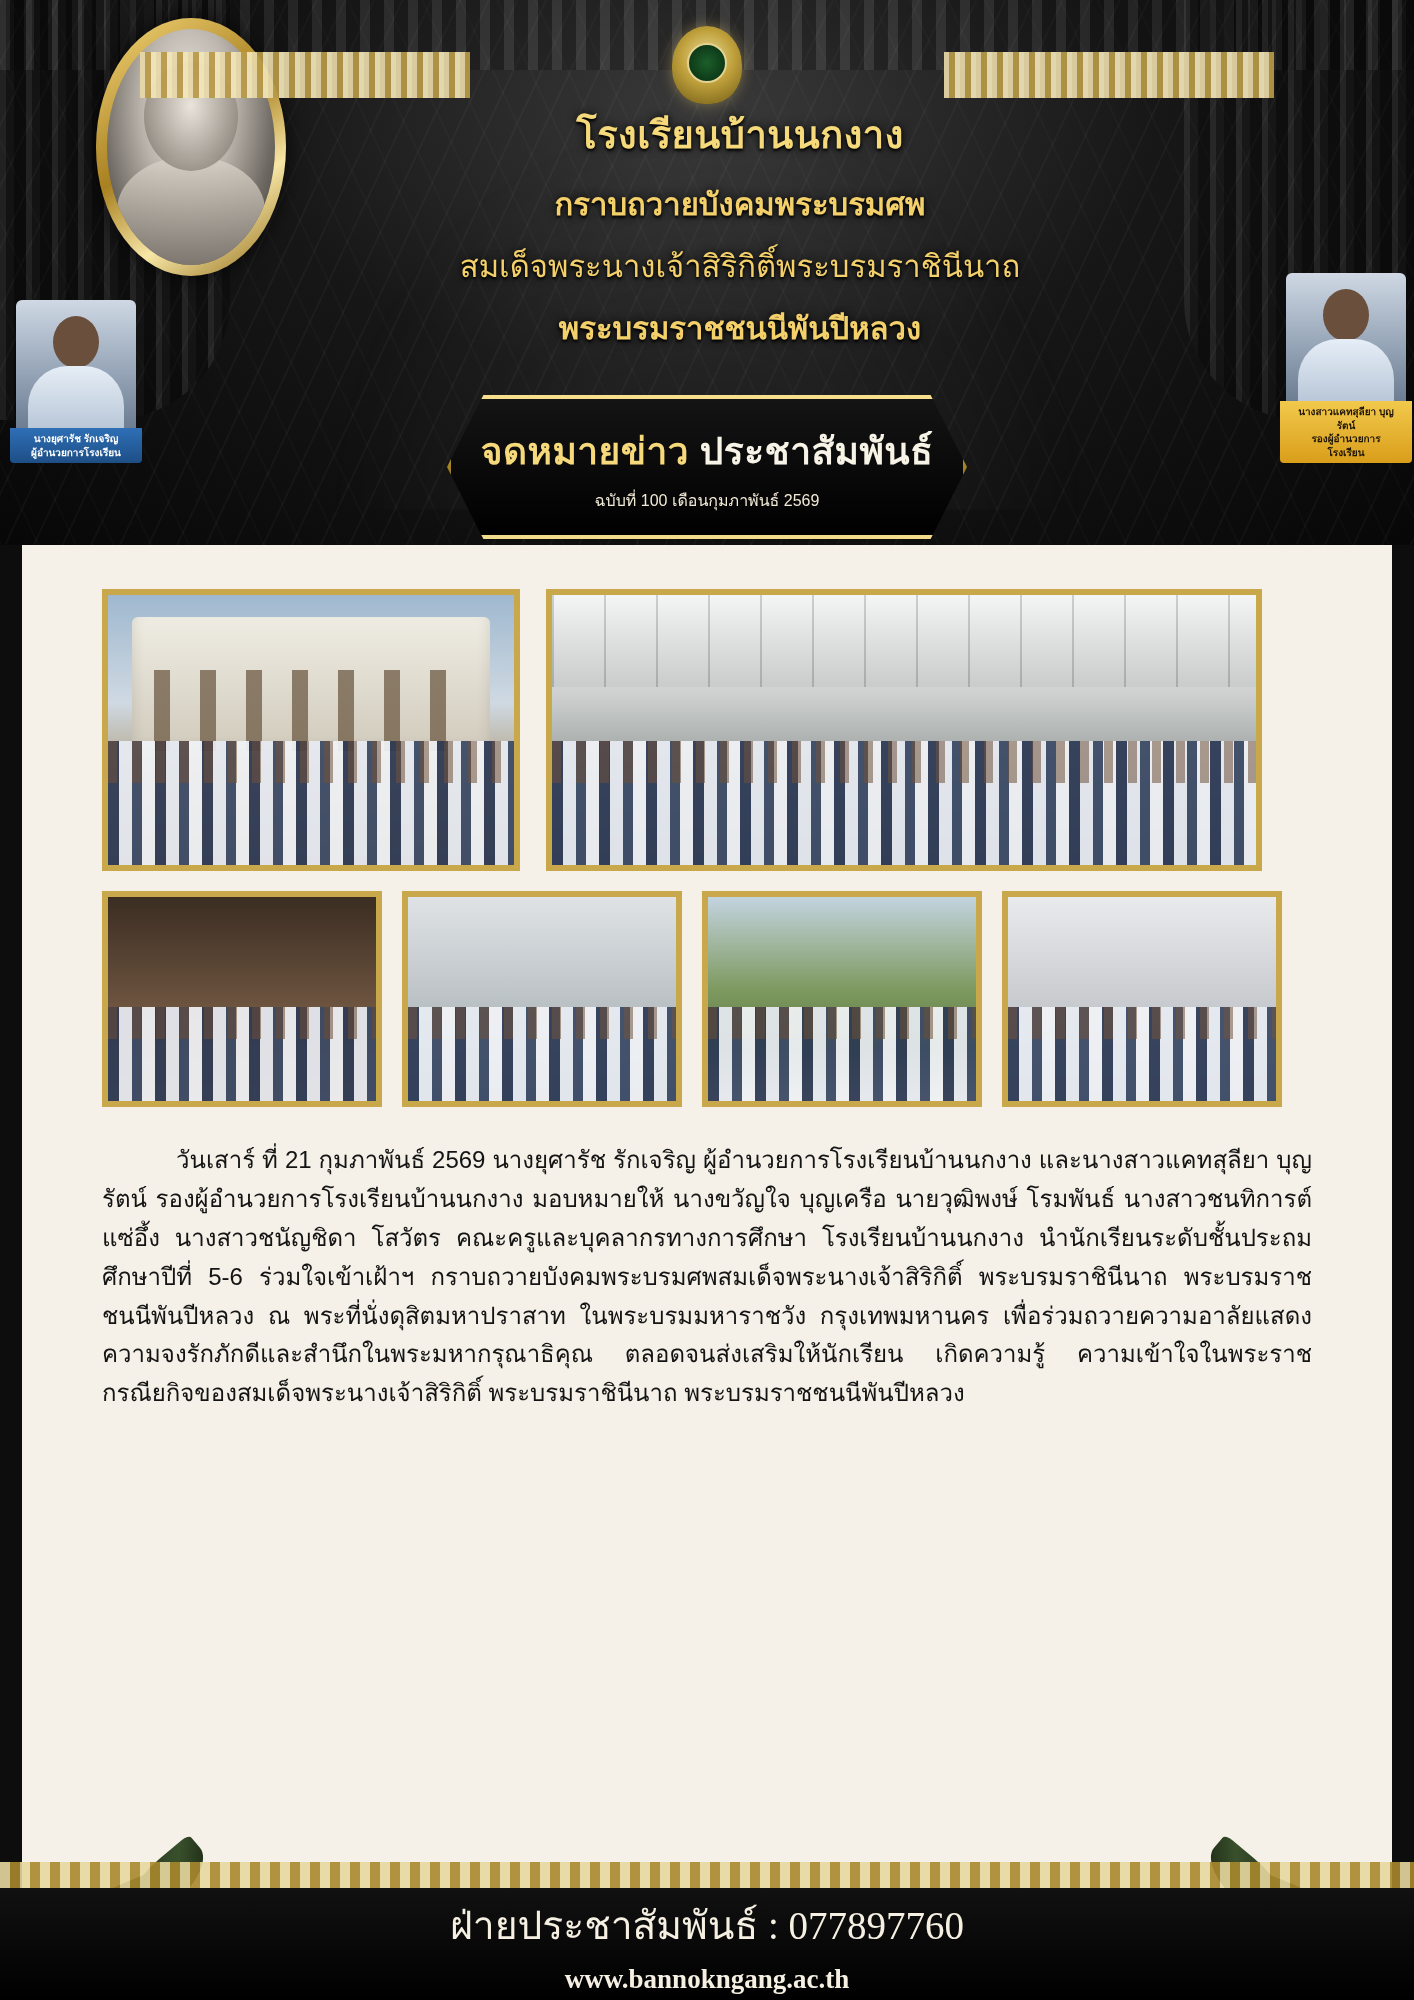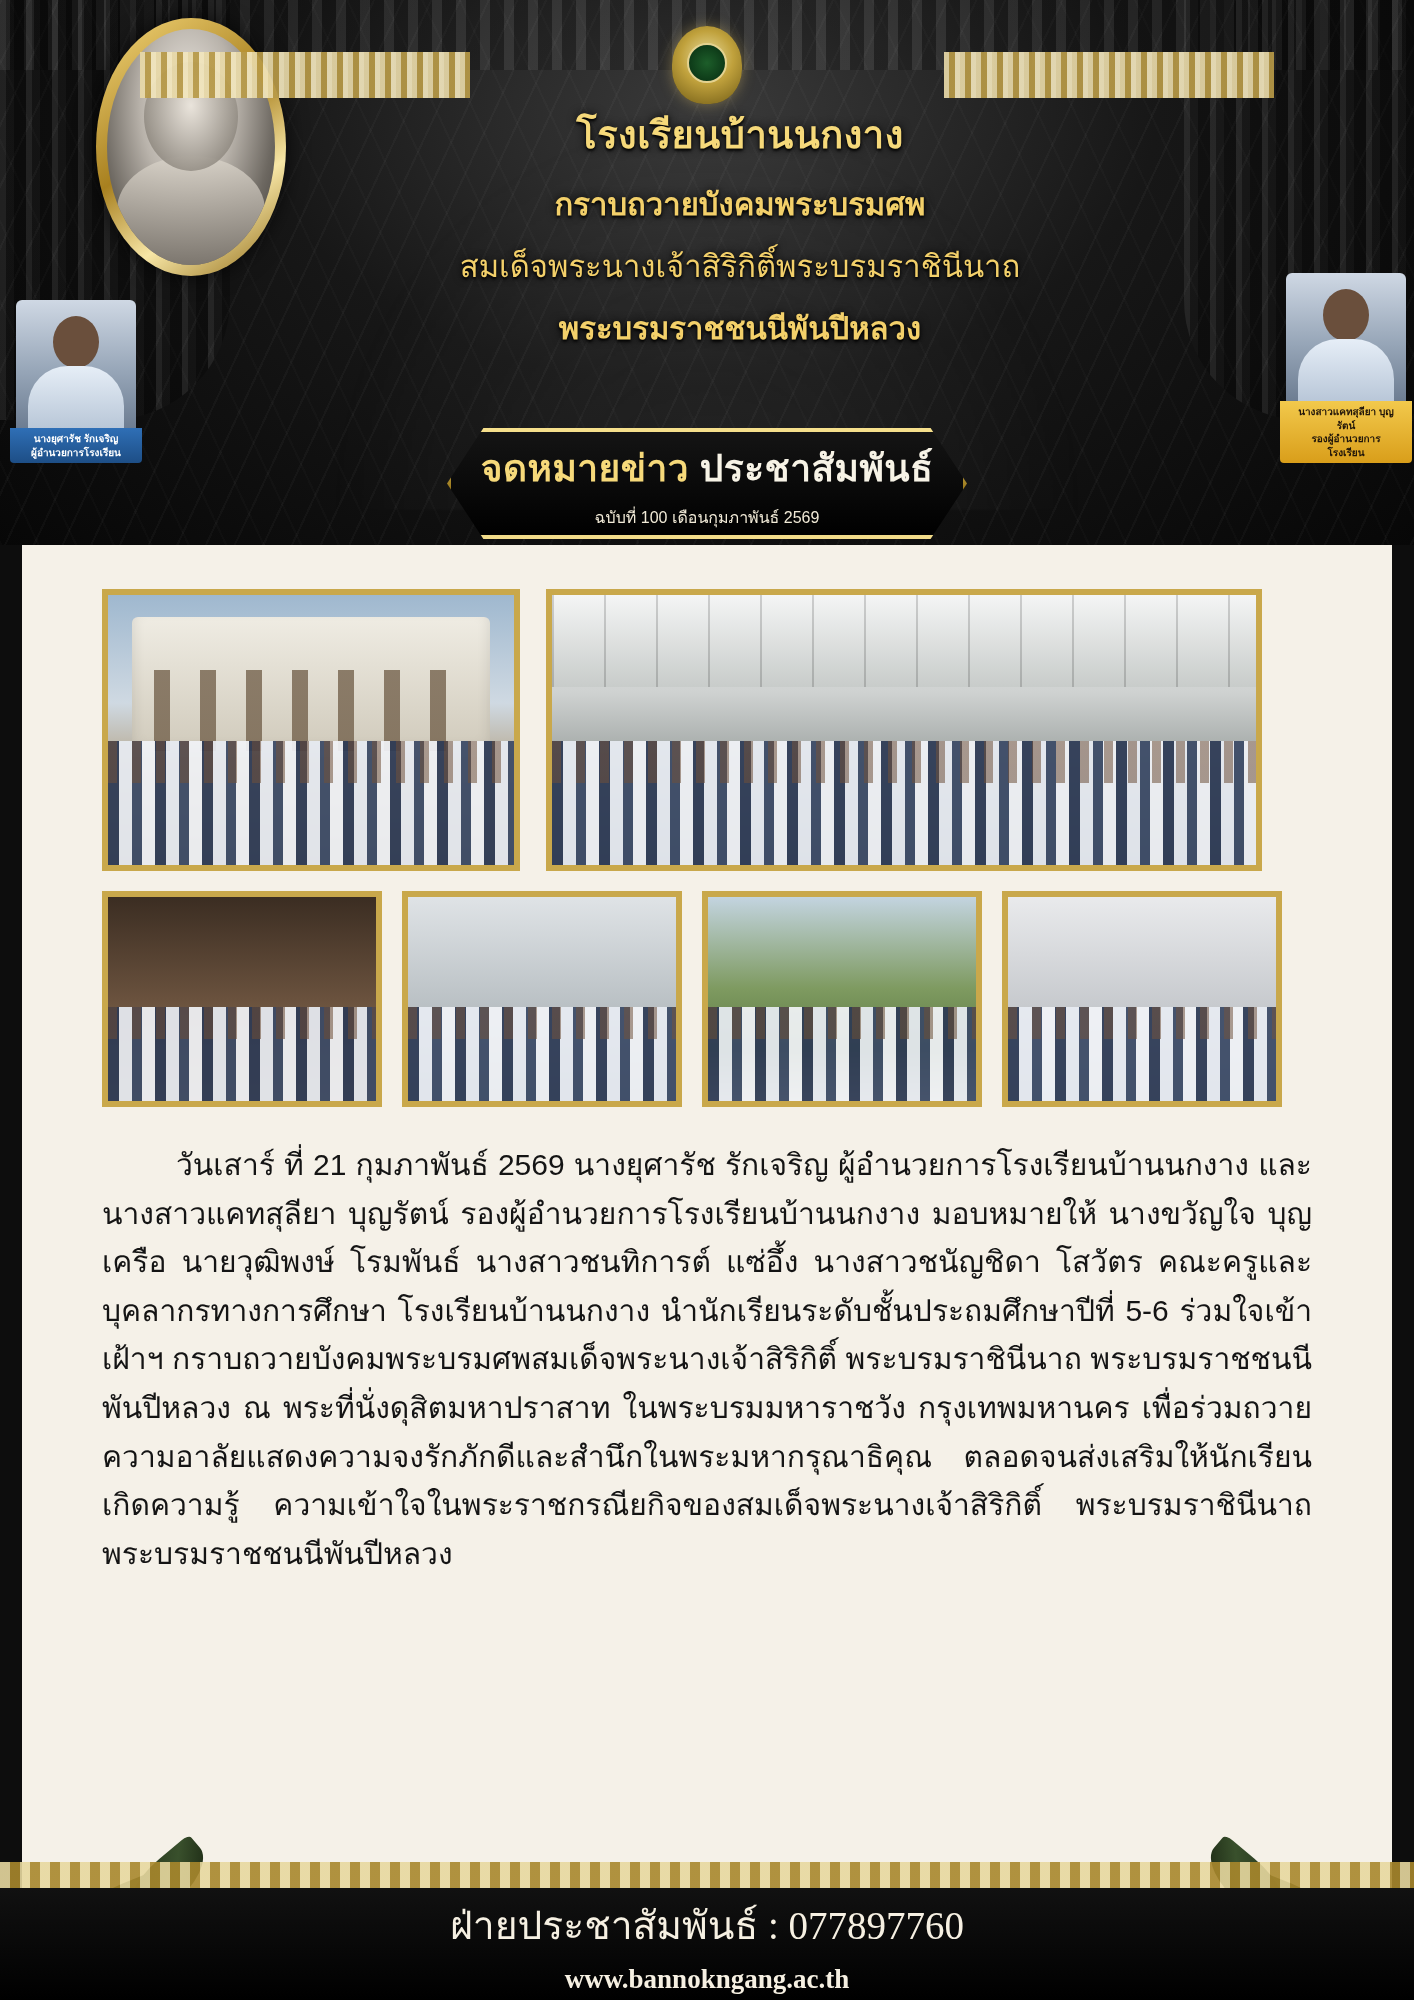--- a/index.html
+++ b/index.html
@@ -144,21 +144,21 @@
     background: linear-gradient(180deg, #f2c94c, #d99e1a);
     color: #21160a; font-size: 10px; font-weight: bold;
     padding: 4px 18px; line-height: 1.35;
     border-radius: 0 0 4px 4px;
   }
   .staff.left .staff-caption { background: linear-gradient(180deg, #2f6fb6, #1d4e86); color: #fff; }
 
   
   .plaque-wrap {
     position: absolute; left: 50%; bottom: 6px; transform: translateX(-50%);
-    width: 520px; height: 111px;
+    width: 520px; height: 144px;
   }
   .plaque {
     position: relative; width: 100%; height: 100%;
     background: linear-gradient(180deg, #141414, #000);
     border: 4px solid;
     border-image: linear-gradient(180deg, #f6e08d, #9c7a1c 55%, #f3dd8b) 1;
     clip-path: polygon(7% 0, 93% 0, 100% 50%, 93% 100%, 7% 100%, 0 50%);
     display: flex; flex-direction: column; align-items: center; justify-content: center;
     box-shadow: 0 0 20px rgba(0,0,0,.8);
   }
@@ -229,21 +229,21 @@
   .photo-grid-bottom { display: flex; gap: 20px; margin-top: 20px; }
   .p-sm { width: 280px; height: 216px; }
   .p-sm.a .sky { background: linear-gradient(180deg, #3b2d22, #6e5540 55%, #8d7356); }
   .p-sm.b .sky { background: linear-gradient(180deg, #dfe3e6, #b5bcc0 60%, #8e9599); }
   .p-sm.c .sky { background: linear-gradient(180deg, #c3d4e0 0%, #7e9a60 45%, #5d7a45 75%, #cfc6b2 100%); }
   .p-sm.d .sky { background: linear-gradient(180deg, #e9eaec, #c6c9cd 55%, #9fa3a8); }
 
   
   .article {
     margin-top: 34px;
-    font-size: 30px;
+    font-size: 24px;
     line-height: 1.62;
     color: #141414;
     text-align: justify;
     text-justify: inter-word;
   }
   .article p { text-indent: 74px; }
 
   
   .flourish {
     position: absolute; width: 260px; height: 220px; bottom: 0;

